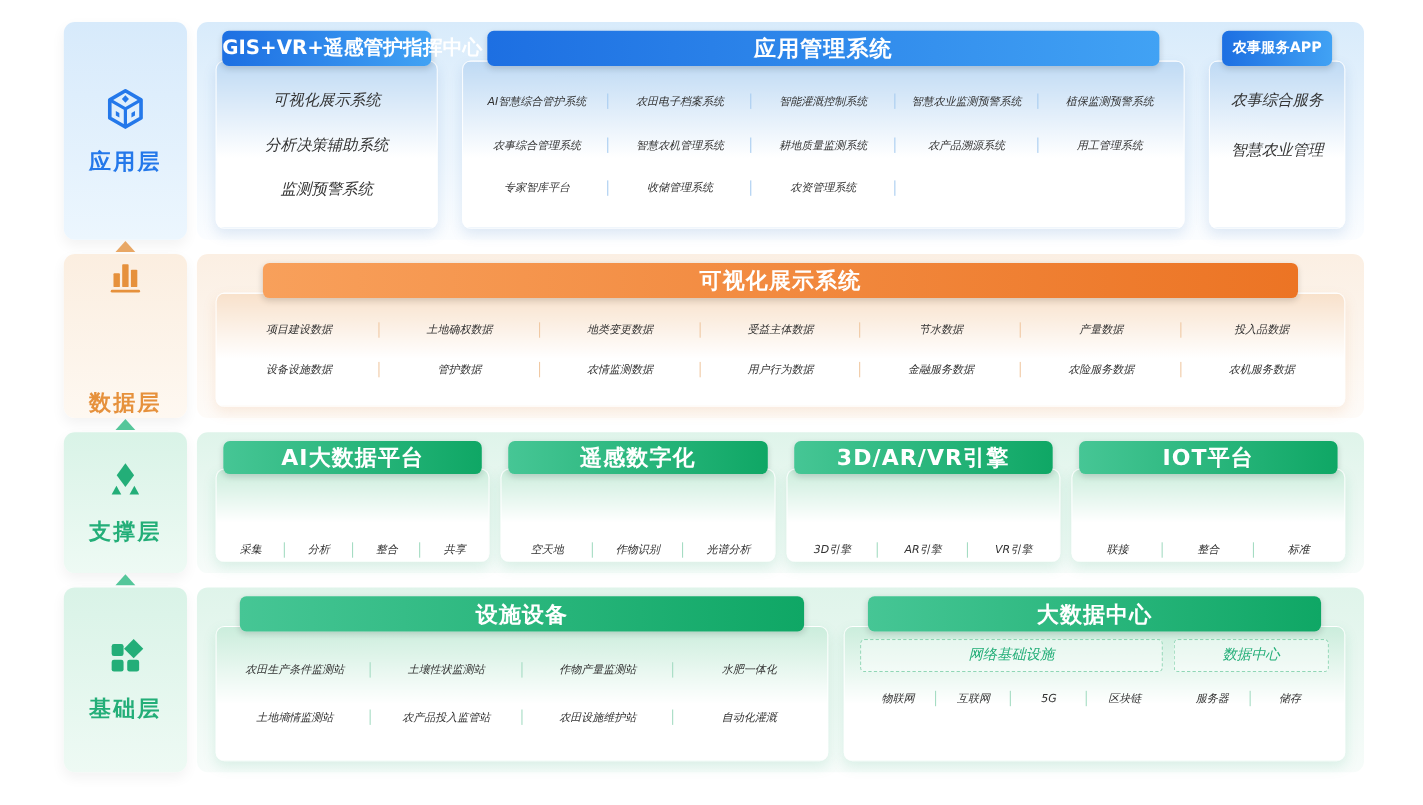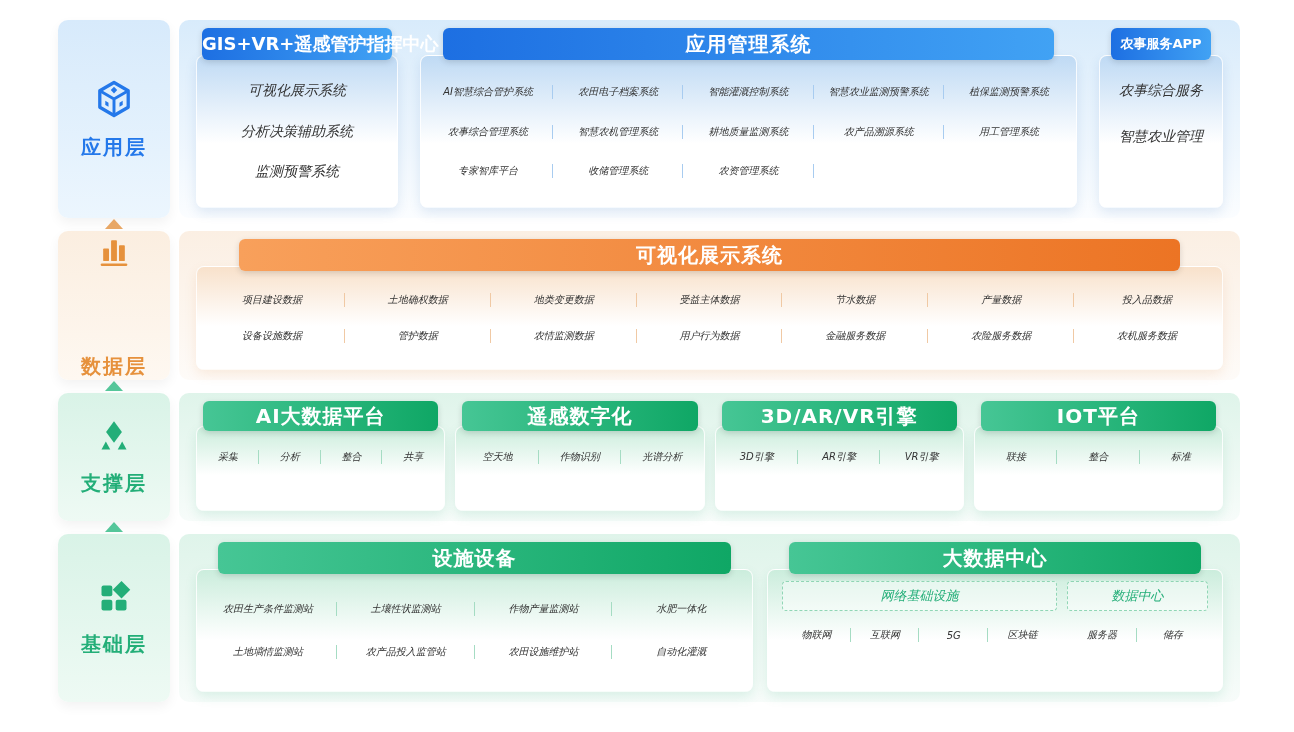--- a/index.html
+++ b/index.html
@@ -66,21 +66,21 @@
 .panel-mgmt{flex:1;}
 .panel-mgmt .tab{width:calc(100% - 46px);}
 .panel-farmapp{flex:0 0 124px;}
 .panel-farmapp .tab{width:calc(100% - 24px);font-size:13px;letter-spacing:0;}
 .panel-farmapp .card{display:flex;flex-direction:column;align-items:center;justify-content:flex-start;padding-top:26px;gap:28px;}
 .panel-farmapp .item{font-size:14px;}
 .panel-bigdata{flex:1;}
 .panel-bigdata .tab{width:calc(100% - 86px);}
 .row-support .panel{flex:1;}
 .row-support .tab{width:calc(100% - 14px);}
-.row-support .card{display:flex;flex-direction:column;justify-content:flex-start;padding-top:20px;}
+.row-support .card{display:flex;flex-direction:column;justify-content:flex-end;padding-top:20px;}
 .panel-facility{flex:556 1 0;}
 .panel-facility .tab{width:calc(100% - 44px);}
 .panel-dcenter{flex:455 1 0;}
 .panel-dcenter .tab{width:calc(100% - 44px);}
 .dc-card{display:flex;flex-direction:column;padding:11px 14px 0;}
 .dc-cols{display:flex;gap:10px;}
 .dc-group{display:flex;flex-direction:column;}
 .dc-group.gA{flex:0 0 64.5%;}
 .dc-group.gB{flex:1;}
 .dc-box{height:30px;line-height:28px;text-align:center;font-size:13px;color:var(--green_accent);border:1px dashed var(--green_dash_border);border-radius:4px;background:rgba(255,255,255,.45);}

